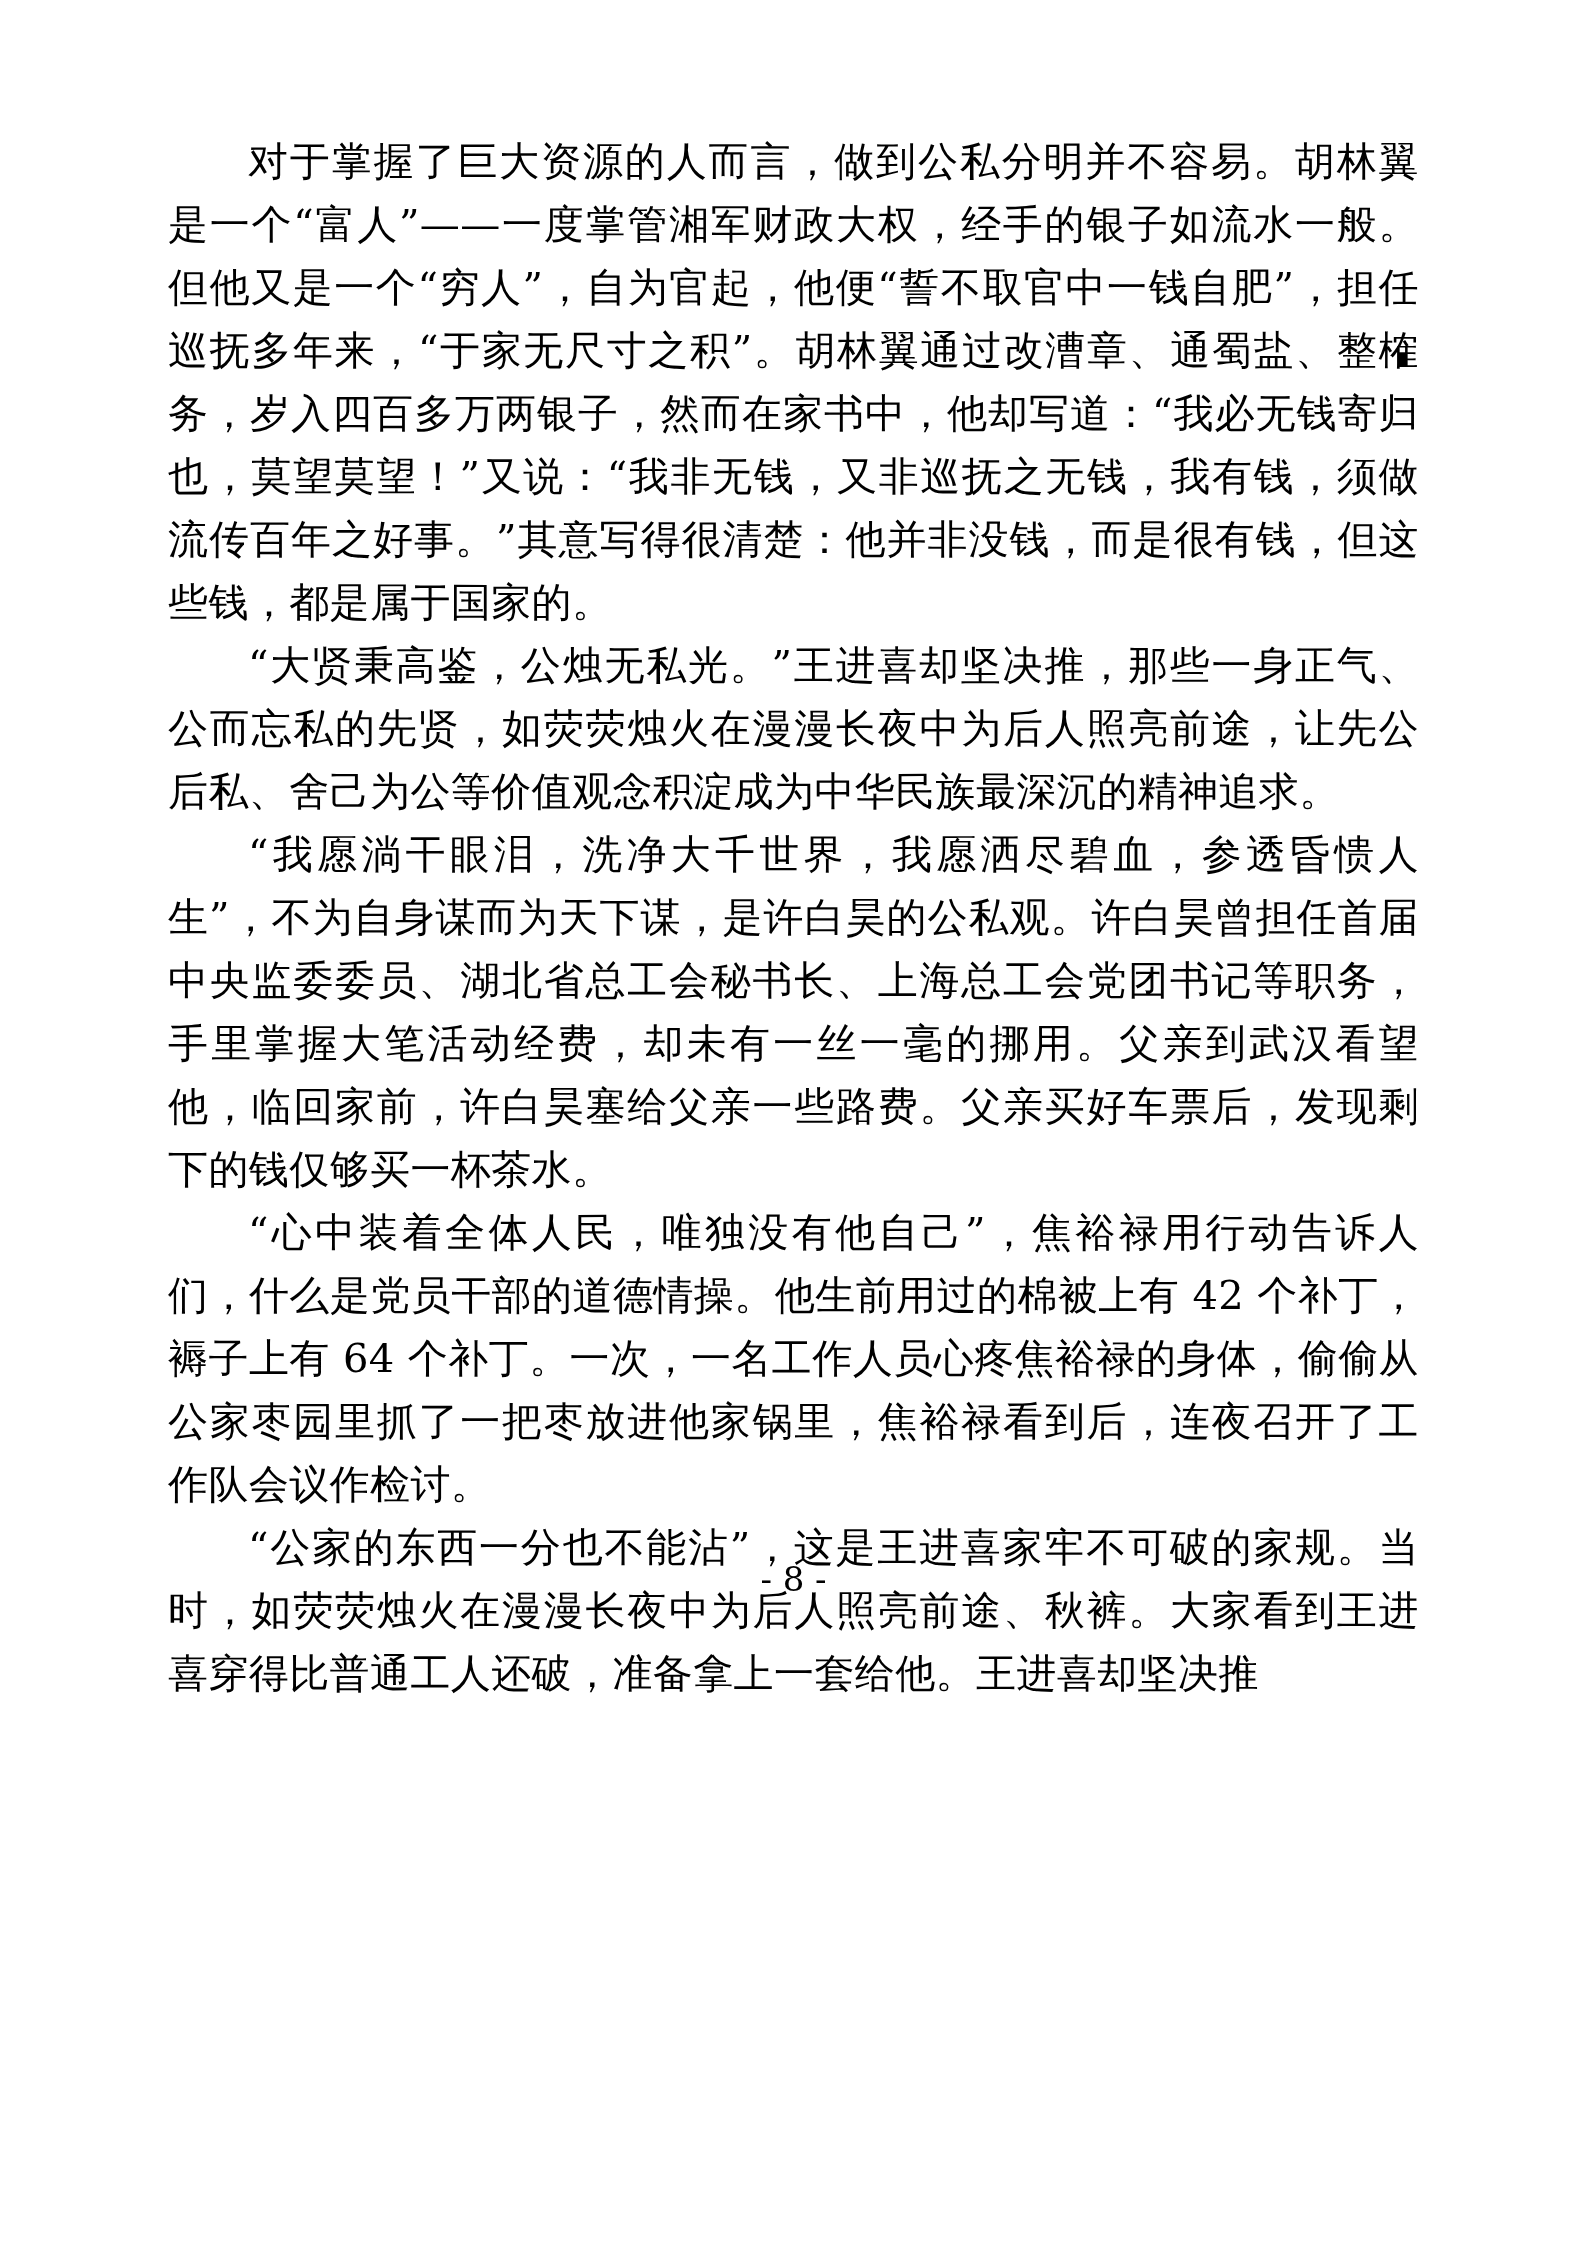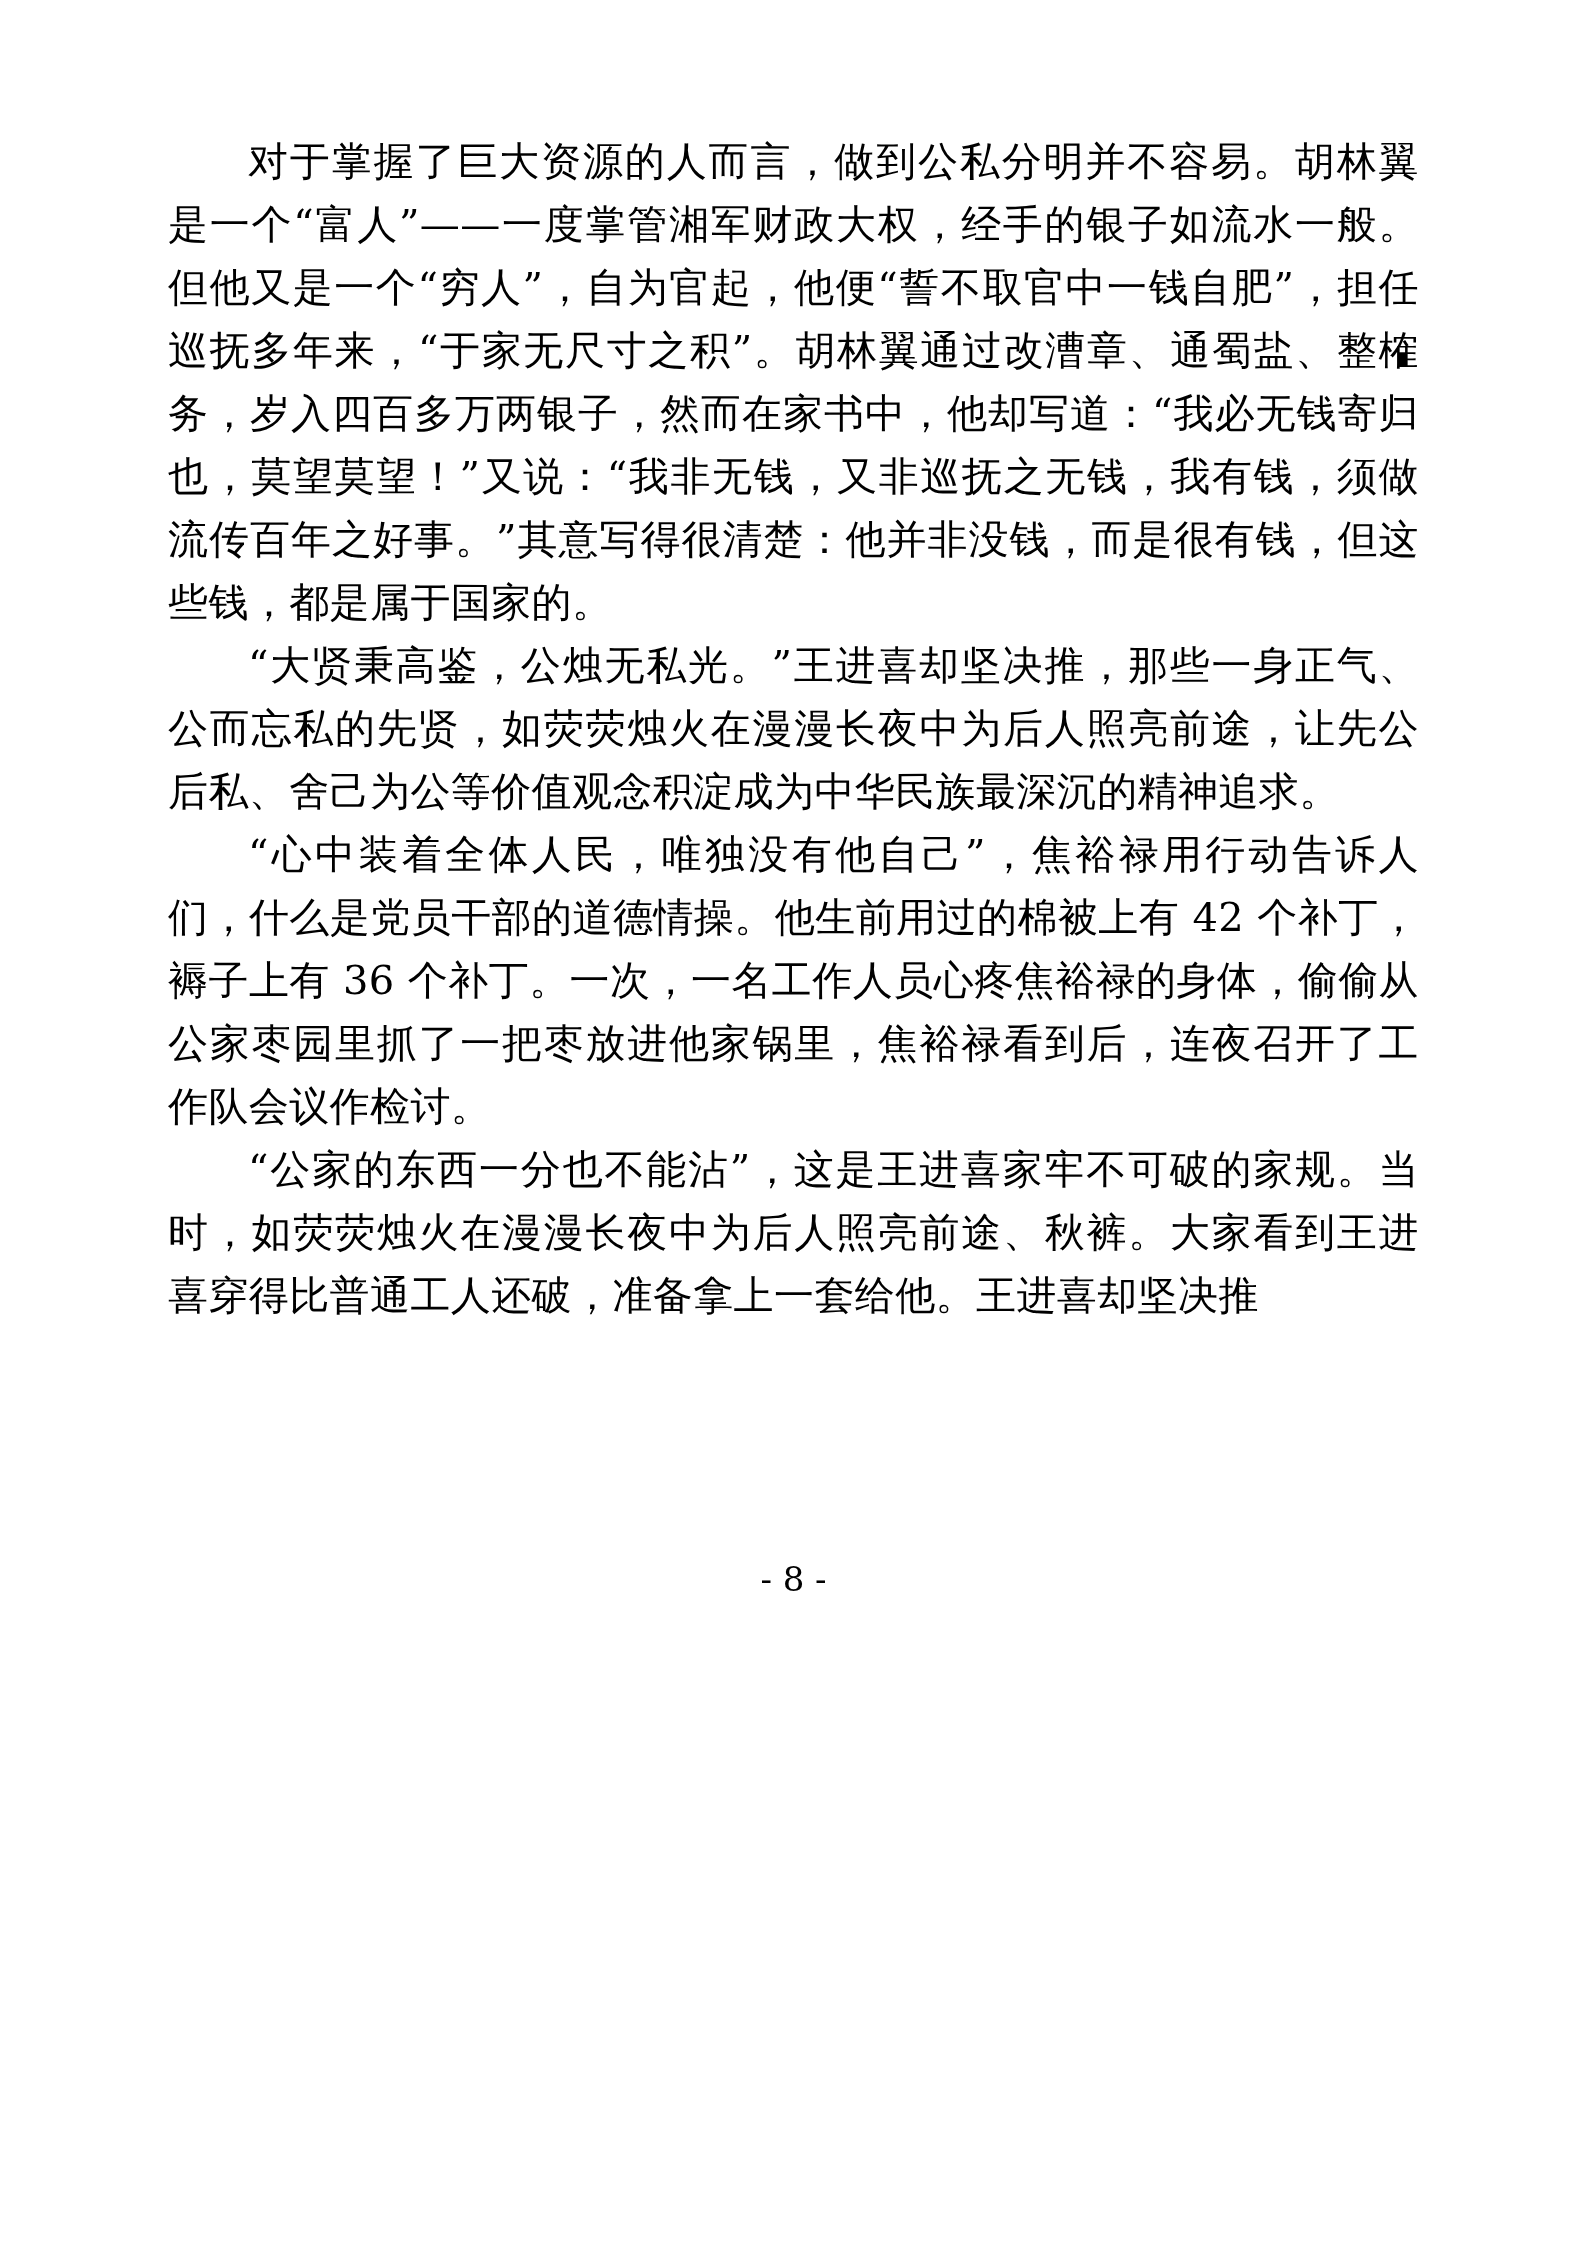--- a/index.html
+++ b/index.html
@@ -48,17 +48,18 @@
     color: #000000;
   }
 </style>
 </head>
 <body>
 
 <div class="page">
   <div class="body-text">
     <p class="para">对于掌握了巨大资源的人而言，做到公私分明并不容易。胡林翼是一个“富人”——一度掌管湘军财政大权，经手的银子如流水一般。但他又是一个“穷人”，自为官起，他便“誓不取官中一钱自肥”，担任巡抚多年来，“于家无尺寸之积”。胡林翼通过改漕章、通蜀盐、整榷务，岁入四百多万两银子，然而在家书中，他却写道：“我必无钱寄归也，莫望莫望！”又说：“我非无钱，又非巡抚之无钱，我有钱，须做流传百年之好事。”其意写得很清楚：他并非没钱，而是很有钱，但这些钱，都是属于国家的。</p>
     <p class="para">“大贤秉高鉴，公烛无私光。”王进喜却坚决推，那些一身正气、公而忘私的先贤，如荧荧烛火在漫漫长夜中为后人照亮前途，让先公后私、舍己为公等价值观念积淀成为中华民族最深沉的精神追求。</p>
-    <p class="para">“心中装着全体人民，唯独没有他自己”，焦裕禄用行动告诉人们，什么是党员干部的道德情操。他生前用过的棉被上有 42 个补丁，褥子上有 36 个补丁。一次，一名工作人员心疼焦裕禄的身体，偷偷从公家枣园里抓了一把枣放进他家锅里，焦裕禄看到后，连夜召开了工作队会议作检讨。</p>
+    <p class="para">“我愿淌干眼泪，洗净大千世界，我愿洒尽碧血，参透昏愦人生”，不为自身谋而为天下谋，是许白昊的公私观。许白昊曾担任首届中央监委委员、湖北省总工会秘书长、上海总工会党团书记等职务，手里掌握大笔活动经费，却未有一丝一毫的挪用。父亲到武汉看望他，临回家前，许白昊塞给父亲一些路费。父亲买好车票后，发现剩下的钱仅够买一杯茶水。</p>
+    <p class="para">“心中装着全体人民，唯独没有他自己”，焦裕禄用行动告诉人们，什么是党员干部的道德情操。他生前用过的棉被上有 42 个补丁，褥子上有 64 个补丁。一次，一名工作人员心疼焦裕禄的身体，偷偷从公家枣园里抓了一把枣放进他家锅里，焦裕禄看到后，连夜召开了工作队会议作检讨。</p>
     <p class="para">“公家的东西一分也不能沾”，这是王进喜家牢不可破的家规。当时，如荧荧烛火在漫漫长夜中为后人照亮前途、秋裤。大家看到王进喜穿得比普通工人还破，准备拿上一套给他。王进喜却坚决推</p>
   </div>
   <div class="page-number">- 8 -</div>
 </div>
 
 </body></html>

